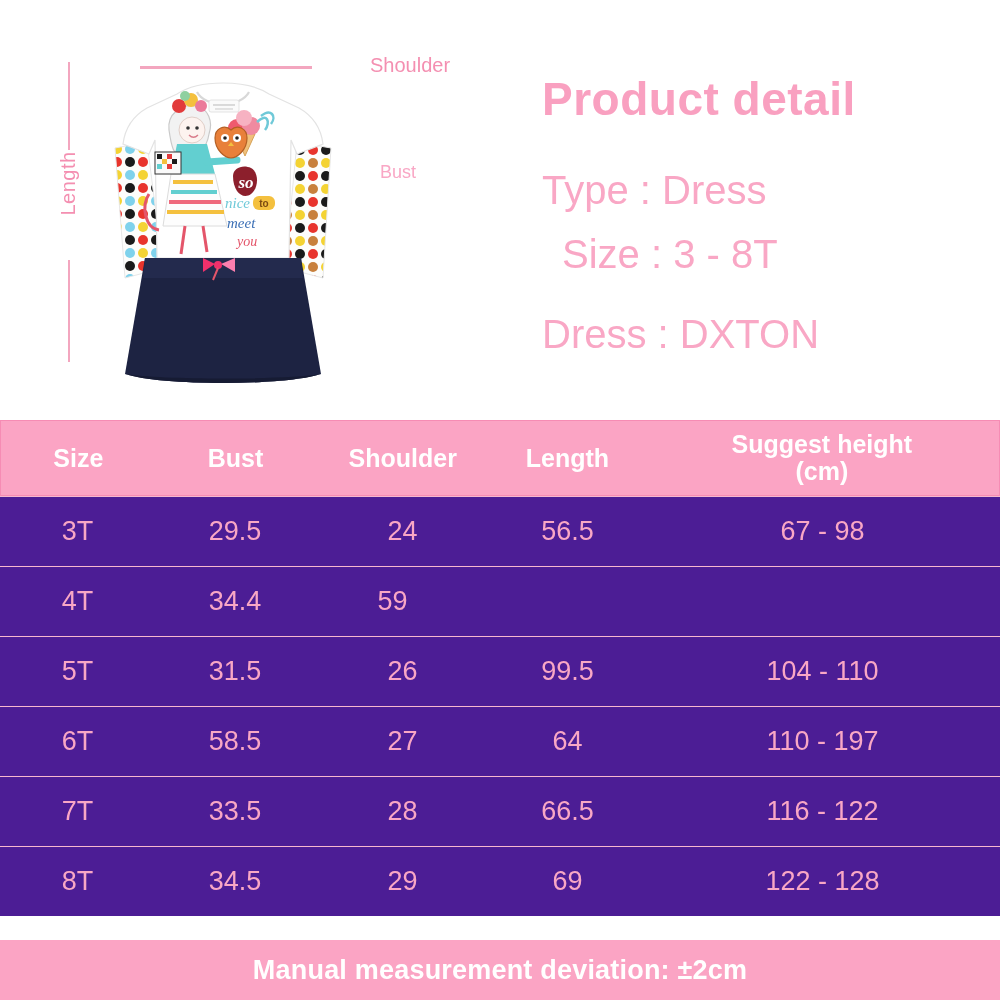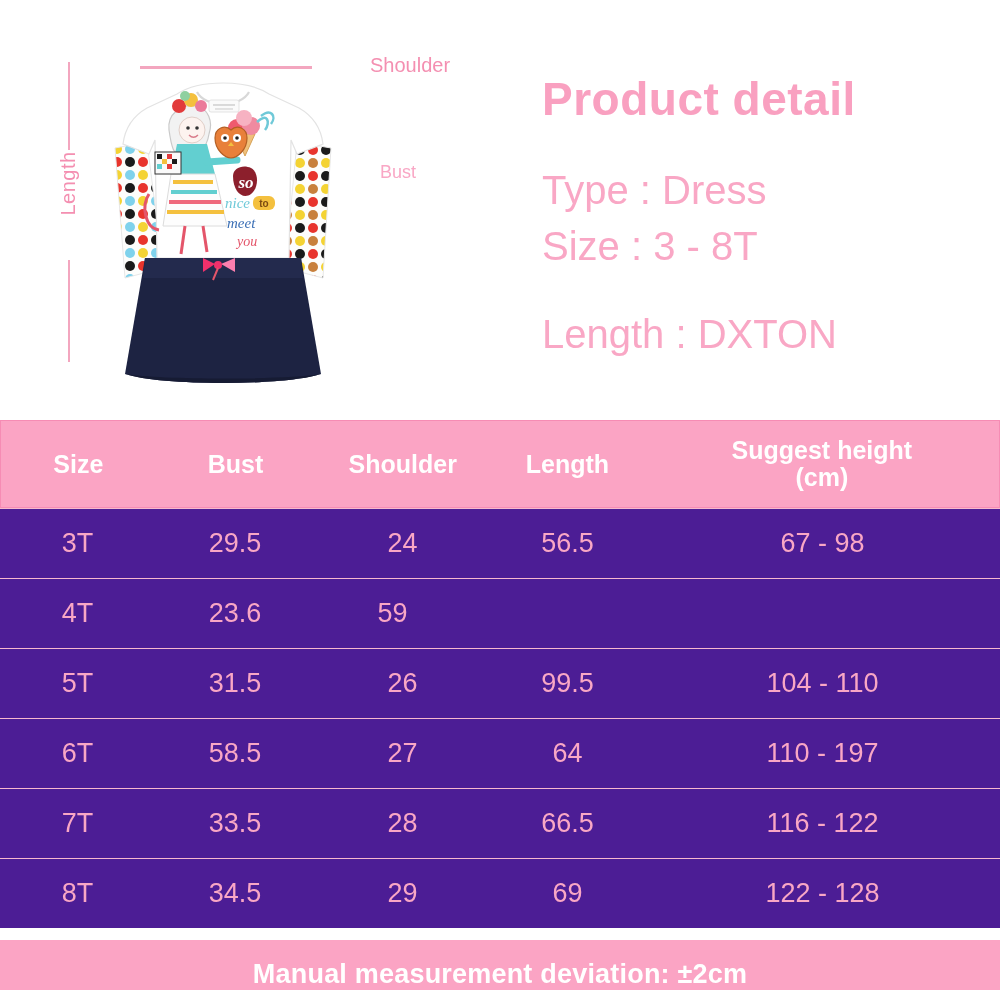--- a/index.html
+++ b/index.html
@@ -36,51 +36,51 @@
   .dress{position:absolute;left:85px;top:78px;width:290px;height:310px;}
   .dress svg{display:block;}
 
   
   .pd-title{
     position:absolute;left:542px;top:72px;
     font-size:46px;font-weight:bold;color:#f9a0c0;letter-spacing:.5px;
   }
   .pd-line{position:absolute;left:542px;font-size:40px;color:#f9a7c5;white-space:pre;}
   .pd-1{top:168px;}
-  .pd-2{top:224px;}
+  .pd-2{top:232px;margin-left:20px;}
   .pd-3{top:312px;}
 
   
   .table{position:absolute;left:0;top:420px;width:1000px;}
   .thead{
     display:flex;align-items:center;
-    height:88px;background:#fba4c4;
+    height:76px;background:#fba4c4;
     border:1px solid #f68cb4;box-sizing:border-box;
   }
   .thead .cell{
     color:#ffffff;font-weight:bold;font-size:25px;text-align:center;
     line-height:1.08;
   }
   .row{
     display:flex;align-items:center;height:70px;background:#4c1d95;
     border-top:1.5px solid #f7b8ce;box-sizing:border-box;
   }
   .row:first-of-type{border-top:none;}
   .row .cell{color:#f9a7c5;font-size:27px;text-align:center;}
 
   .c-size{width:155px;}
   .c-bust{width:160px;}
   .c-shoulder{width:175px;}
   .c-length{width:155px;}
   .c-height{width:355px;}
 
   .footer{
-    position:absolute;left:0;top:940px;width:1000px;height:50px;
+    position:absolute;left:0;top:940px;width:1000px;height:60px;
     background:#fba4c4;
-    display:flex;align-items:flex-end;justify-content:center;
+    display:flex;align-items:center;justify-content:center;
   }
   .footer-txt{color:#fff;font-weight:bold;font-size:27px;letter-spacing:.2px;}
 </style>
 </head>
 <body>
 
 <div class="page">
 
   <div class="top">
 
@@ -213,21 +213,21 @@
           <path d="M136 186 L150 180 L150 194 Z" fill="#fb7fae"></path>
           <circle cx="133" cy="187" r="4" fill="#f0306b"></circle>
           <path d="M133 190 L128 202" stroke="#e4556a" stroke-width="2"></path>
         </g>
       </svg>
     </div>
 
     <div class="pd-title">Product detail</div>
     <div class="pd-line pd-1">Type : Dress</div>
     <div class="pd-line pd-2">Size : 3 - 8T</div>
-    <div class="pd-line pd-3">Length : DXTON</div>
+    <div class="pd-line pd-3">Dress : DXTON</div>
   </div>
 
   <div class="table">
 
     <div class="thead">
       <div class="cell c-size">Size</div>
       <div class="cell c-bust">Bust</div>
       <div class="cell c-shoulder">Shoulder</div>
       <div class="cell c-length">Length</div>
       <div class="cell c-height">
@@ -239,21 +239,21 @@
     <div class="row">
       <div class="cell c-size">3T</div>
       <div class="cell c-bust">29.5</div>
       <div class="cell c-shoulder">24</div>
       <div class="cell c-length">56.5</div>
       <div class="cell c-height">67 - 98</div>
     </div>
 
     <div class="row">
       <div class="cell c-size">4T</div>
-      <div class="cell c-bust">23.6</div>
+      <div class="cell c-bust">34.4</div>
       <div class="cell c-length">59</div>
     </div>
 
     <div class="row">
       <div class="cell c-size">5T</div>
       <div class="cell c-bust">31.5</div>
       <div class="cell c-shoulder">26</div>
       <div class="cell c-length">99.5</div>
       <div class="cell c-height">104 - 110</div>
     </div>

